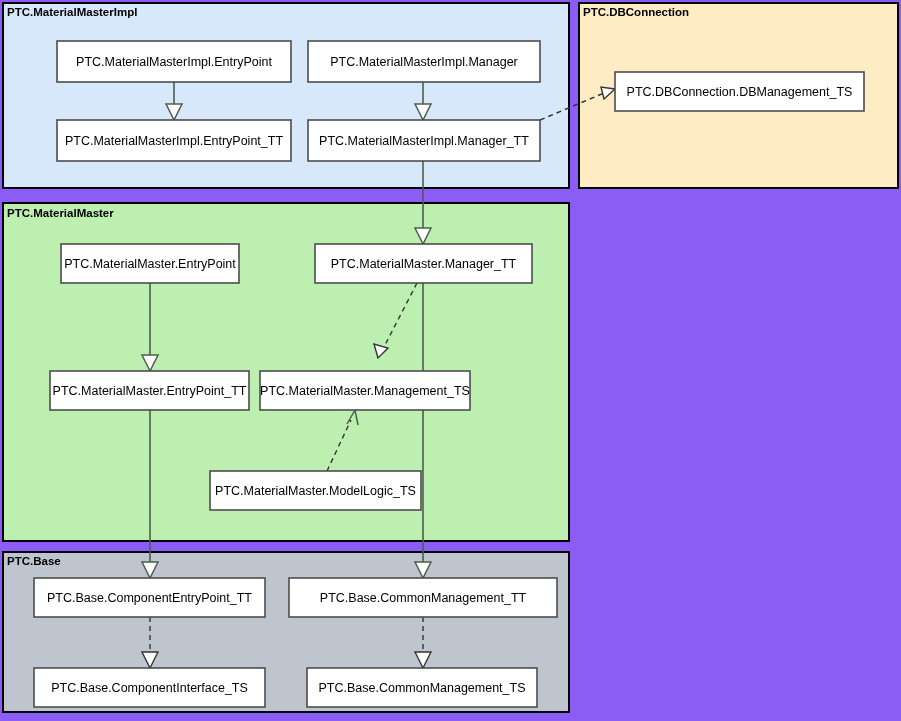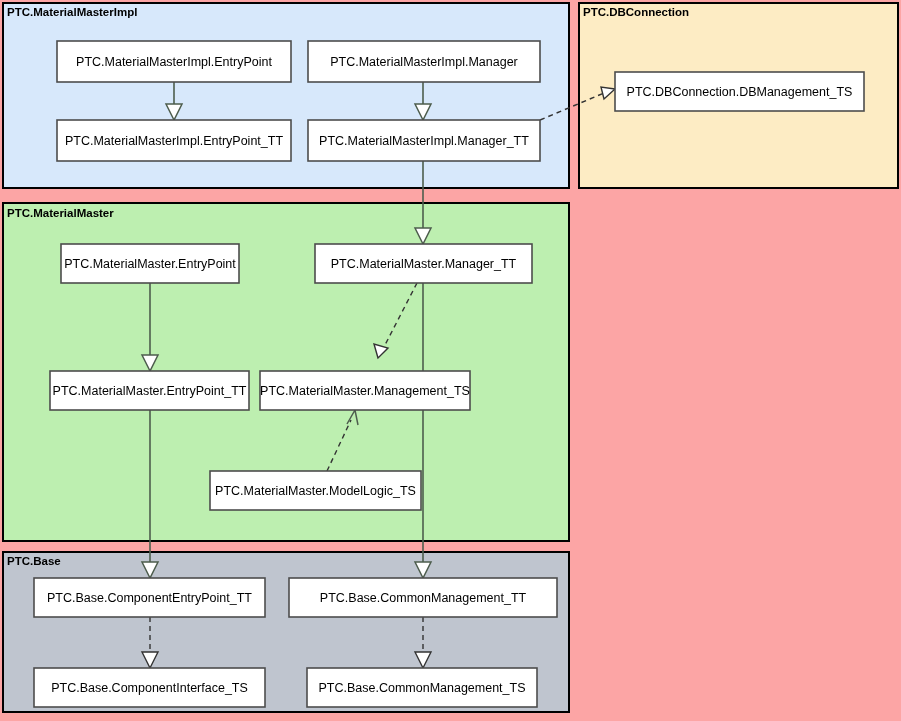--- a/index.html
+++ b/index.html
@@ -4,21 +4,21 @@
 <style>
   html, body {
     margin: 0;
     padding: 0;
     background: #ffffff;
   }
   #canvas {
     position: relative;
     width: 901px;
     height: 721px;
-    background: #fca5a5;
+    background: #8b5cf6;
     font-family: "Liberation Sans", sans-serif;
     overflow: hidden;
   }
   svg.layer {
     position: absolute;
     left: 0;
     top: 0;
     width: 901px;
     height: 721px;
   }

